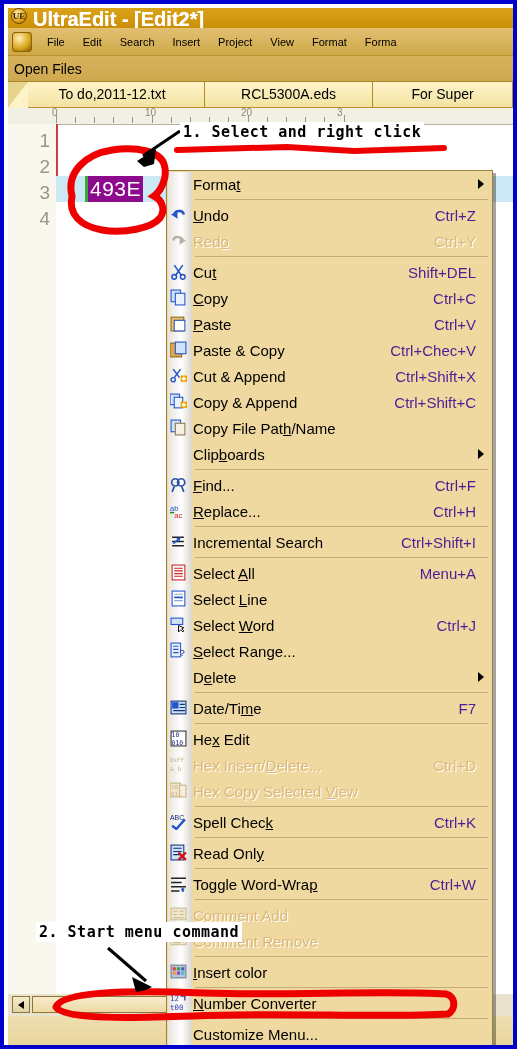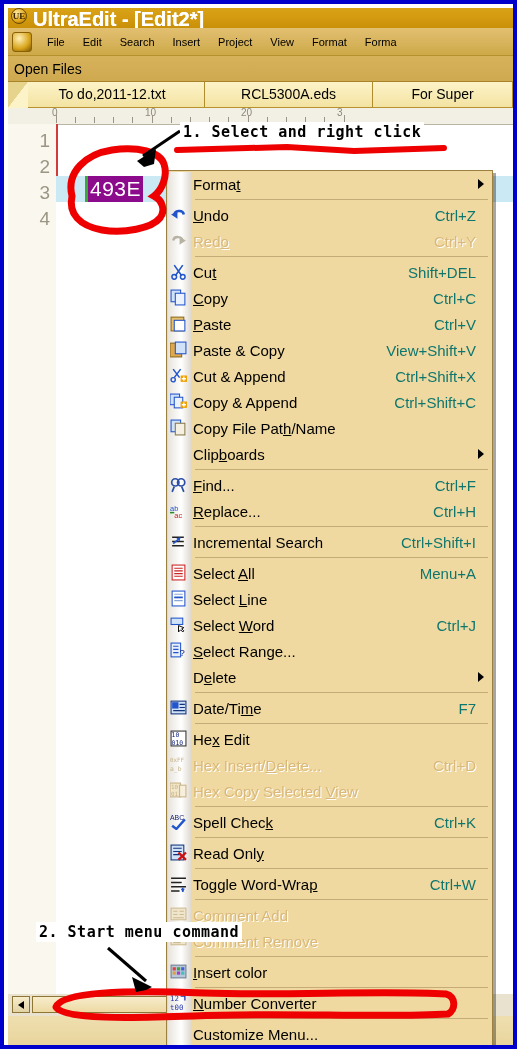--- a/index.html
+++ b/index.html
@@ -80,21 +80,21 @@
   
   .ctxmenu{position:absolute;left:162px;top:166px;width:327px;
     background:#f0d9a0;border:1px solid #9c8040;box-sizing:border-box;
     box-shadow:3px 3px 0 rgba(0,0,0,.35);z-index:20;}
   .ctx-gutter{position:absolute;left:1px;top:1px;width:24px;bottom:1px;
     background:linear-gradient(to right,#e8e4dc 0%,#ffffff 55%,#dcd6cb 100%);}
   .mi{position:relative;height:26px;display:flex;align-items:center;
     box-sizing:border-box;padding-left:26px;z-index:2;}
   .mi .lab{font-size:15px;color:#000;white-space:nowrap;flex:0 0 auto;}
   .mi.disabled .lab{color:#d9b87a;text-shadow:1px 1px 0 #fff;}
-  .mi .acc{position:absolute;right:16px;font-size:15px;color:#0f766e;white-space:nowrap;}
+  .mi .acc{position:absolute;right:16px;font-size:15px;color:#4c1d95;white-space:nowrap;}
   .mi.disabled .acc{color:#d9b87a;text-shadow:1px 1px 0 #fff;}
   .mi .arrow{position:absolute;right:8px;width:0;height:0;
     border-left:6px solid #000;border-top:5px solid transparent;border-bottom:5px solid transparent;}
   .mi .ul{text-decoration:underline;}
   .sep{height:1px;margin:2px 4px 2px 28px;background:#c4ab78;position:relative;z-index:2;}
 
   
   .gi{position:absolute;left:3px;top:4px;width:17px;height:17px;}
 
   
@@ -253,21 +253,21 @@
           <span class="acc">Ctrl+V</span>
         </div>
         <div class="mi">
           <span>
             <svg class="gi" viewBox="0 0 16 16">
               <rect x="0" y="2" width="11" height="13" fill="#e0a84a" stroke="#8a6a1f"></rect>
               <rect x="5" y="1" width="10" height="11" fill="#cfe2f7" stroke="#2255cc"></rect>
             </svg>
           </span>
           <span class="lab">Paste &amp; Copy</span>
-          <span class="acc">View+Shift+V</span>
+          <span class="acc">Ctrl+Chec+V</span>
         </div>
         <div class="mi">
           <span>
             <svg class="gi" viewBox="0 0 16 16">
               <path d="M3 2 L9 10 M10 2 L4 10" stroke="#2255cc" stroke-width="1.4"></path>
               <circle cx="3" cy="12" r="2" fill="none" stroke="#2255cc" stroke-width="1.3"></circle>
               <rect x="10" y="8" width="6" height="6" fill="#f0a000"></rect>
               <path d="M13 9 v4 M11 11 h4" stroke="#fff" stroke-width="1.3"></path>
             </svg>
           </span>

